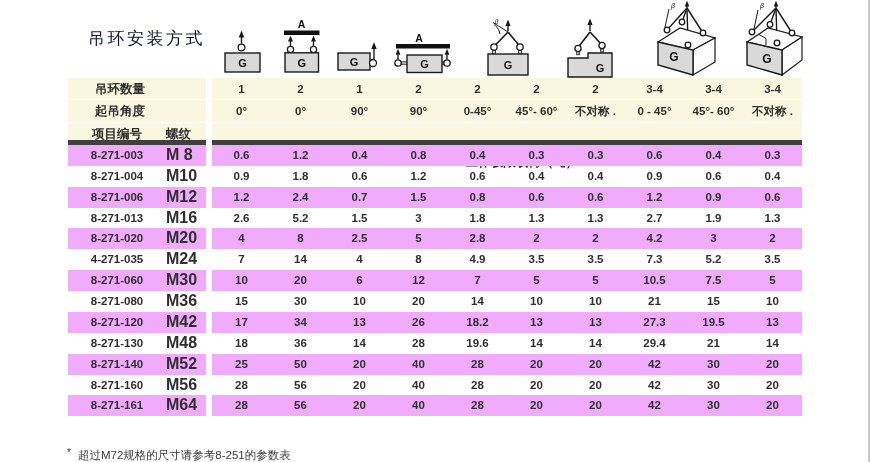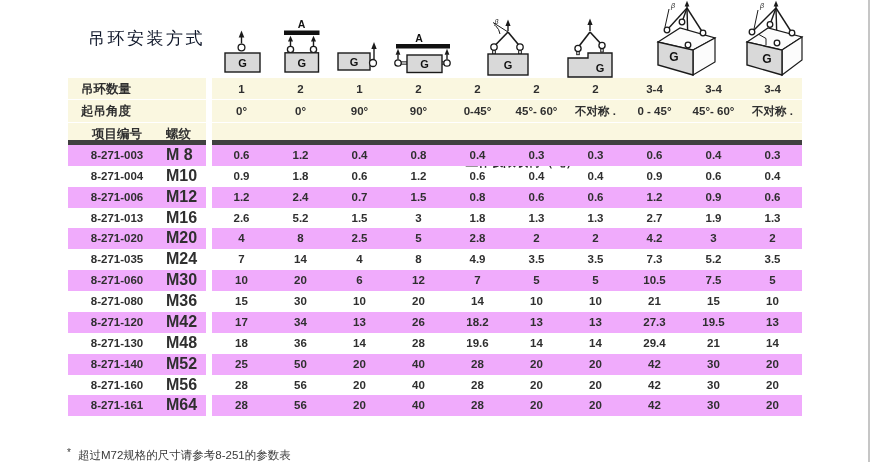--- a/index.html
+++ b/index.html
@@ -23,21 +23,21 @@
   .diagram .at { font-size:10.5px; font-weight:bold; fill:#111; text-anchor:middle; font-family:inherit; }
   .diagram .bt { font-size:7px; fill:#111; text-anchor:middle; font-style:italic; font-family:inherit; }
 
   .spec-table { position:absolute; left:68px; top:78px; width:735px; font-weight:bold; }
   .trow { display:flex; }
   .lcol { width:138px; display:flex; margin-right:6px; }
   .rcol { width:590px; display:flex; }
   .hrow { height:22.3px; line-height:22.3px; }
   .hrow .lcol, .hrow .rcol { background:#faf7e0; border-bottom:1px solid #fff; }
   .hrow3 .lcol, .hrow3 .rcol { border-bottom:5px solid #404040; }
-  .hlabel { padding-left:13px; font-size:12.5px; white-space:nowrap; }
+  .hlabel { padding-left:27px; font-size:12.5px; white-space:nowrap; }
   .vcell { width:59px; text-align:center; font-size:11.5px; white-space:nowrap; }
   .item-cell { width:98px; text-align:center; font-size:11.5px; }
   .thread-cell { flex:1; text-align:left; font-size:16px; }
   .hdr { font-size:12.5px; }
   .load-header { flex:1; text-align:center; font-size:12.5px; padding-left:30px;margin-top:28px; }
   .drow { height:20.88px; line-height:20.88px; }
   .drow.stripe .lcol, .drow.stripe .rcol { background:#f0abfc; }
 
   .footnote { position:absolute; left:67px; top:448px; font-size:11.5px; color:#3a3a3a; }
   .fn-marker { font-size:10px; position:relative; top:-3px; margin-right:7px; }
@@ -292,21 +292,21 @@
             <span class="vcell">2.8</span>
             <span class="vcell">2</span>
             <span class="vcell">2</span>
             <span class="vcell">4.2</span>
             <span class="vcell">3</span>
             <span class="vcell">2</span>
           </div>
         </div>
         <div class="trow drow">
           <div class="lcol">
-            <span class="item-cell">8-271-035</span>
+            <span class="item-cell">4-271-035</span>
             <span class="thread-cell">M24</span>
           </div>
           <div class="rcol">
             <span class="vcell">7</span>
             <span class="vcell">14</span>
             <span class="vcell">4</span>
             <span class="vcell">8</span>
             <span class="vcell">4.9</span>
             <span class="vcell">3.5</span>
             <span class="vcell">3.5</span>

